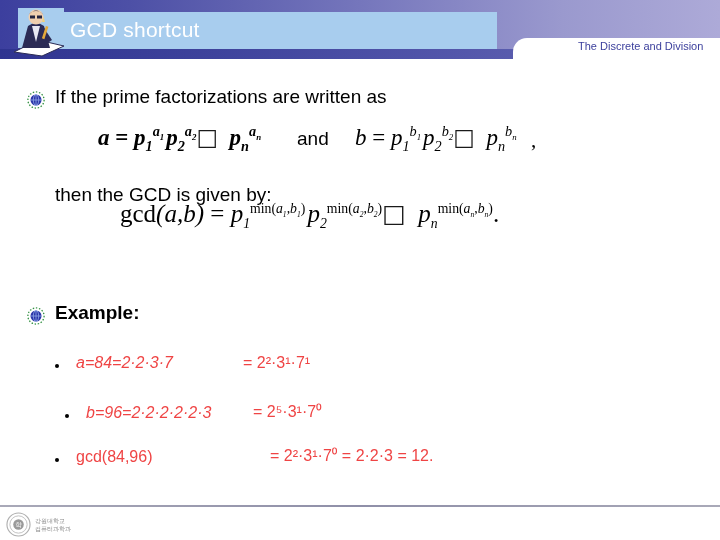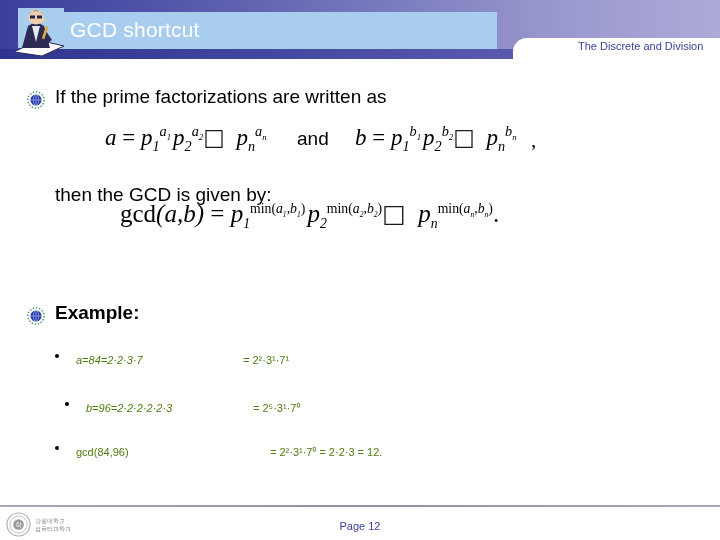--- a/index.html
+++ b/index.html
@@ -118,21 +118,21 @@
   }
   .math sup { vertical-align: super; }
   .math sub { vertical-align: sub; }
   .math .dots {
     font-family: "DejaVu Sans", sans-serif;
     font-style: normal;
     color: #1a1a1a;
   }
   .math .op { font-style: normal; }
 
-  #formula-a { left: 105px; top: 65px;  font-size: 23px; }
+  #formula-a { left: 98px; top: 65px;  font-size: 23px; font-weight: bold; }
   #formula-and {
     position: absolute;
     left: 297px; top: 69px;
     font-size: 19px;
     font-family: "Liberation Sans", sans-serif;
     white-space: nowrap;
   }
   #formula-b { left: 355px; top: 65px;  font-size: 23px; }
   #formula-comma {
     position: absolute;
@@ -140,25 +140,25 @@
     font-size: 21px;
     font-family: "Liberation Serif", serif;
   }
   #formula-gcd { left: 120px; top: 140px; font-size: 25px; }
   #formula-gcd sup { font-size: .55em; }
   #formula-gcd sub { font-size: .55em; }
 
   
   .sub {
     position: absolute;
-    font-size: 11px;
-    color: #4d7c0f;
+    font-size: 16px;
+    color: #ef4444;
     white-space: nowrap;
     display: flex;
-    align-items: center;
+    align-items: flex-end;
   }
   .dot {
     width: 4px; height: 4px;
     border-radius: 50%;
     background: #000;
     display: inline-block;
     margin-right: 17px;
     position: relative;
     top: -4px;
     flex: 0 0 4px;
@@ -328,15 +328,14 @@
       <circle cx="13" cy="13" r="9" fill="none" stroke="#c0c0c0" stroke-width="1"></circle>
       <circle cx="13" cy="13" r="5.5" fill="#9a9a9a"></circle>
       <text x="13" y="16" font-size="7" fill="#ffffff" text-anchor="middle" font-family="DejaVu Sans, sans-serif">학</text>
     </svg>
     <span class="seal-text">
       <span>강원대학교</span><br>
       <span>컴퓨터과학과</span>
     </span>
   </div>
 
-  <div class="page-num">Page 12</div>
 
 </div>
 
 </body></html>

